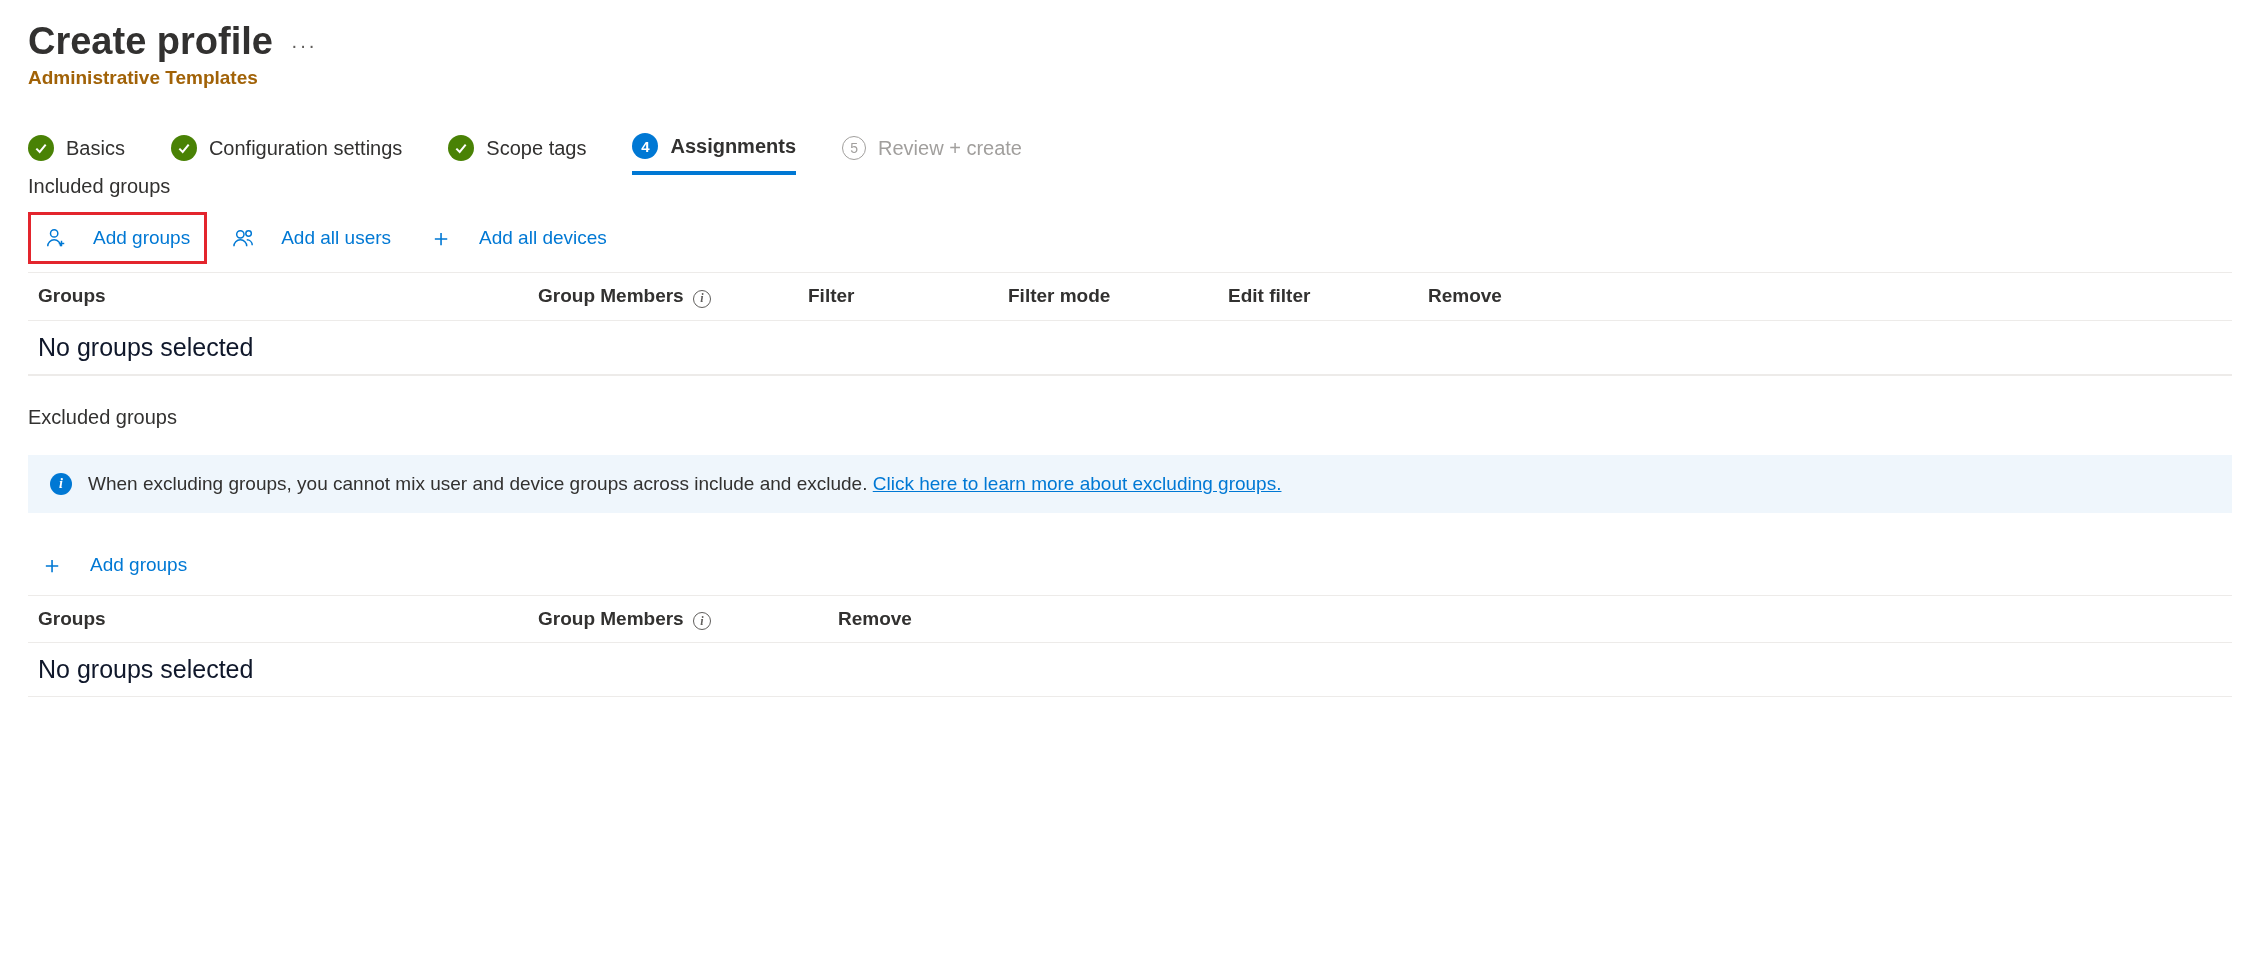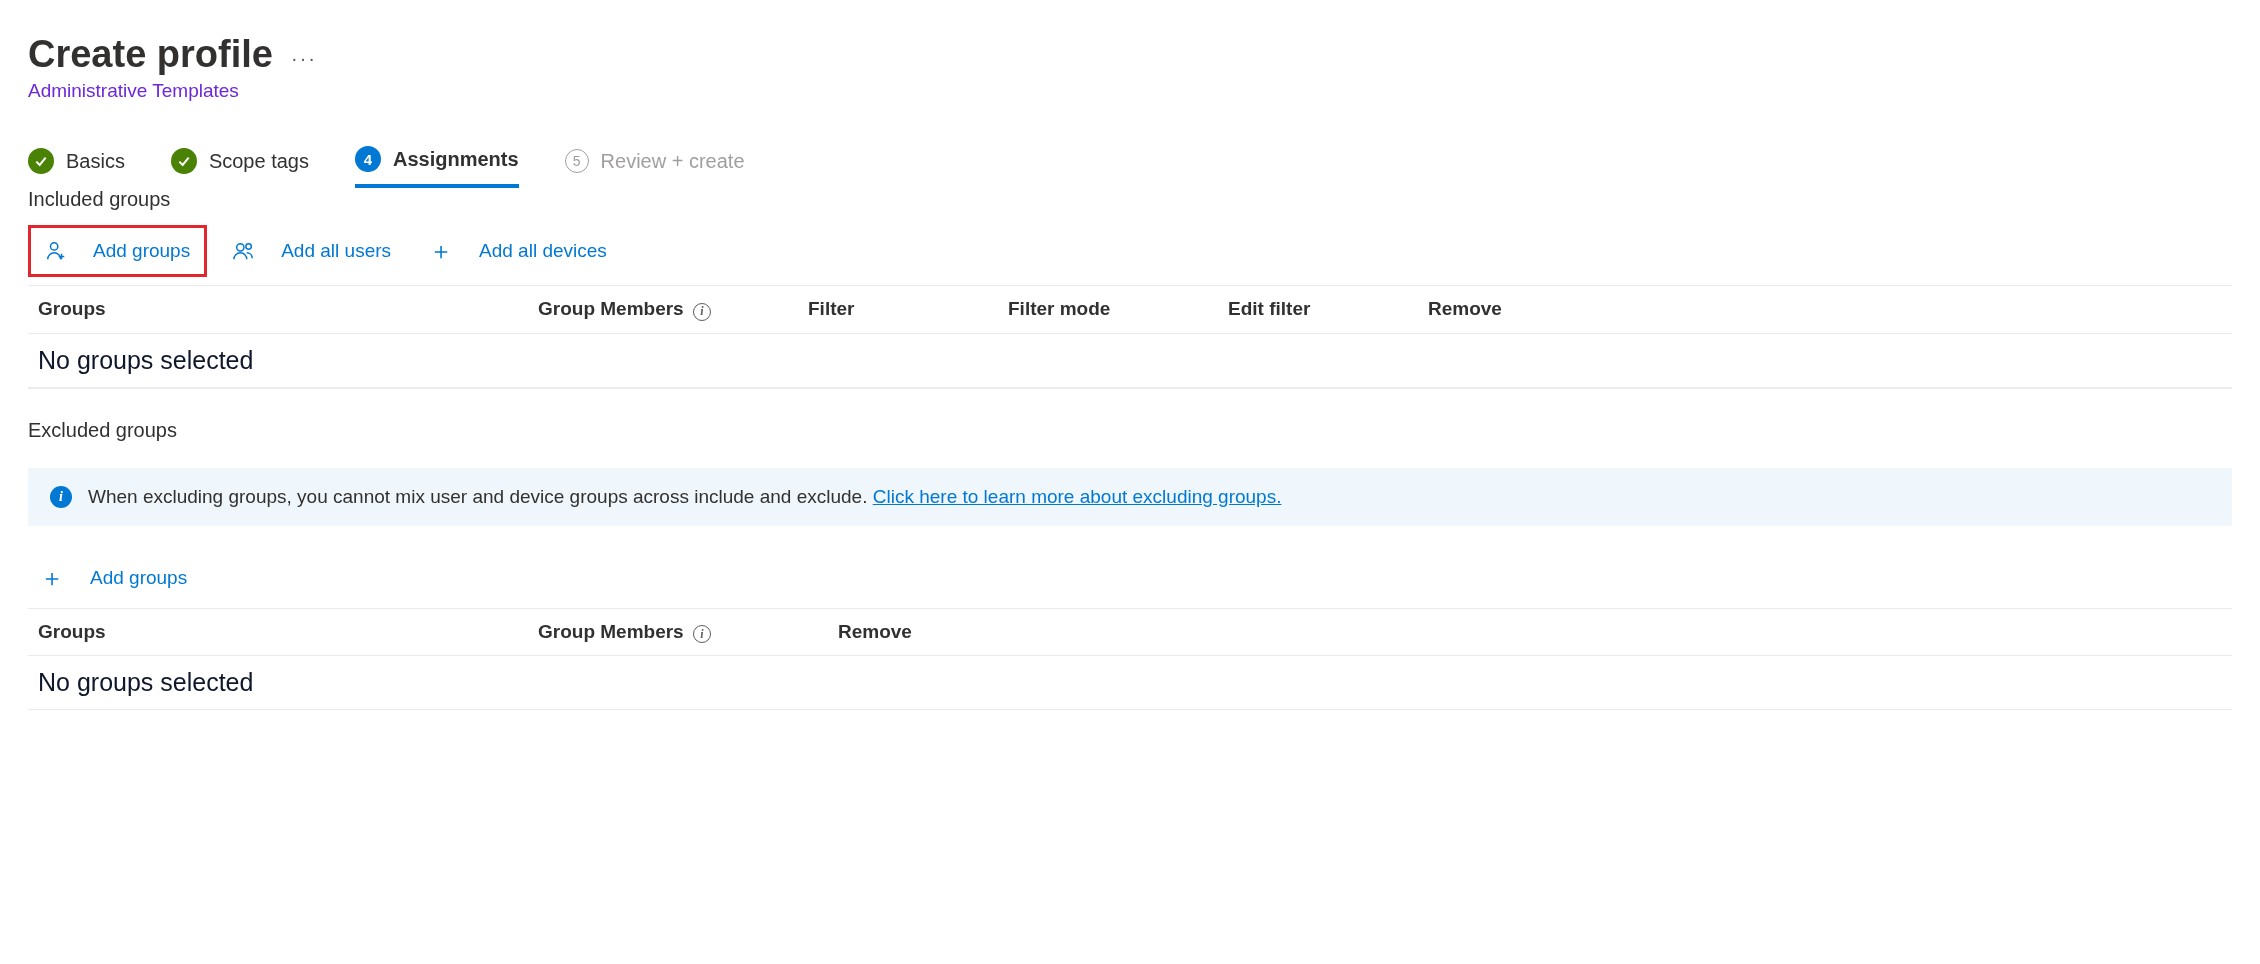--- a/index.html
+++ b/index.html
@@ -4,24 +4,24 @@
 <style>
   * { box-sizing: border-box; }
   body {
     margin: 0;
     padding: 20px 28px;
     font-family: "Segoe UI", -apple-system, Arial, sans-serif;
     background: #fff;
     color: #323130;
     font-size: 20px;
   }
-  .header-row { display: flex; align-items: center; gap: 18px; margin-top: 13px; }
+  .header-row { display: flex; align-items: center; gap: 18px; }
   .page-title { font-size: 38px; font-weight: 600; margin: 0; }
   .more-icon { color: #605e5c; font-size: 20px; padding-top:8px; cursor: pointer; letter-spacing:2px;}
-  .subtitle { color: #6d28d9; font-size: 19px; margin-top: 4px; }
+  .subtitle { color: #a16207; font-size: 19px; margin-top: 4px; font-weight: bold; }
 
   .wizard { display: flex; gap: 46px; margin-top: 44px; border-bottom: 0; }
   .step { display: flex; align-items: center; gap: 12px; padding-bottom: 12px; cursor: pointer; }
   .step.active { border-bottom: 4px solid #0078d4; font-weight:600;}
   .step.disabled { color: #a19f9d; cursor: default; }
   .badge-check {
     width: 26px; height: 26px; border-radius: 50%;
     background: #498205; display: flex; align-items:center; justify-content:center;
   }
   .badge-check svg { width: 16px; height: 16px; stroke: #fff; stroke-width:3; fill:none; }
@@ -97,20 +97,28 @@
 <div class="subtitle">Administrative Templates</div>
 
 <div class="wizard">
   <div class="step">
     <span class="badge-check">
         <svg viewBox="0 0 24 24">
           <polyline points="5,13 10,18 19,7"></polyline>
         </svg>
       </span>
     <span class="step-label">Basics</span>
+  </div>
+  <div class="step">
+    <span class="badge-check">
+        <svg viewBox="0 0 24 24">
+          <polyline points="5,13 10,18 19,7"></polyline>
+        </svg>
+      </span>
+    <span class="step-label">Configuration settings</span>
   </div>
   <div class="step">
     <span class="badge-check">
         <svg viewBox="0 0 24 24">
           <polyline points="5,13 10,18 19,7"></polyline>
         </svg>
       </span>
     <span class="step-label">Scope tags</span>
   </div>
   <div class="step active">

